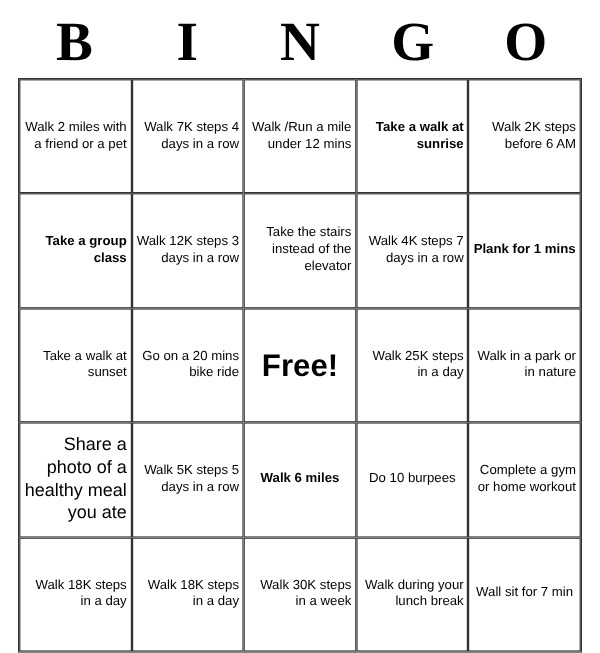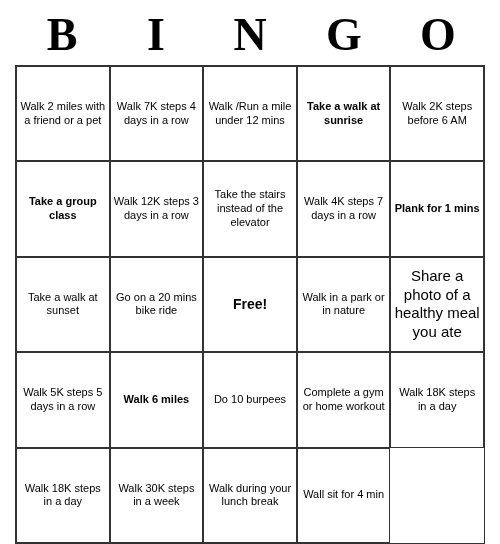--- a/index.html
+++ b/index.html
@@ -33,32 +33,32 @@
       grid-template-rows: repeat(5, 1fr);
       width: 470px;
       height: 480px;
       border: 1.5px solid #333;
     }
     .cell {
       border: 1.5px solid #333;
       display: flex;
       align-items: center;
       justify-content: center;
-      text-align: center;
+      text-align: right;
       padding: 3px;
       font-size: 11px;
       line-height: 1.25;
       background: #fff;
     }
     .cell.large-text {
       font-size: 11px;
       font-weight: bold;
     }
     .cell.free {
-      font-size: 14px;
+      font-size: 26px;
       font-weight: bold;
     }
   </style>
 </head>
 <body>
 
 <div id="bingo-header">
   <span>B</span>
   <span>I</span>
   <span>N</span>
@@ -73,24 +73,25 @@
     <div class="cell large-text">Take a walk at sunrise</div>
     <div class="cell">Walk 2K steps before 6 AM</div>
     <div class="cell large-text">Take a group class</div>
     <div class="cell">Walk 12K steps 3 days in a row</div>
     <div class="cell">Take the stairs instead of the elevator</div>
     <div class="cell">Walk 4K steps 7 days in a row</div>
     <div class="cell large-text">Plank for 1 mins</div>
     <div class="cell">Take a walk at sunset</div>
     <div class="cell">Go on a 20 mins bike ride</div>
     <div class="cell free">Free!</div>
+    <div class="cell">Walk 25K steps in a day</div>
     <div class="cell">Walk in a park or in nature</div>
     <div class="cell" style="font-size: 15px;">Share a photo of a healthy meal you ate</div>
     <div class="cell">Walk 5K steps 5 days in a row</div>
     <div class="cell large-text">Walk 6 miles</div>
     <div class="cell">Do 10 burpees</div>
     <div class="cell">Complete a gym or home workout</div>
     <div class="cell">Walk 18K steps in a day</div>
     <div class="cell">Walk 18K steps in a day</div>
     <div class="cell">Walk 30K steps in a week</div>
     <div class="cell">Walk during your lunch break</div>
-    <div class="cell">Wall sit for 4 min</div>
+    <div class="cell">Wall sit for 7 min</div>
   </div>
 
 </body></html>

